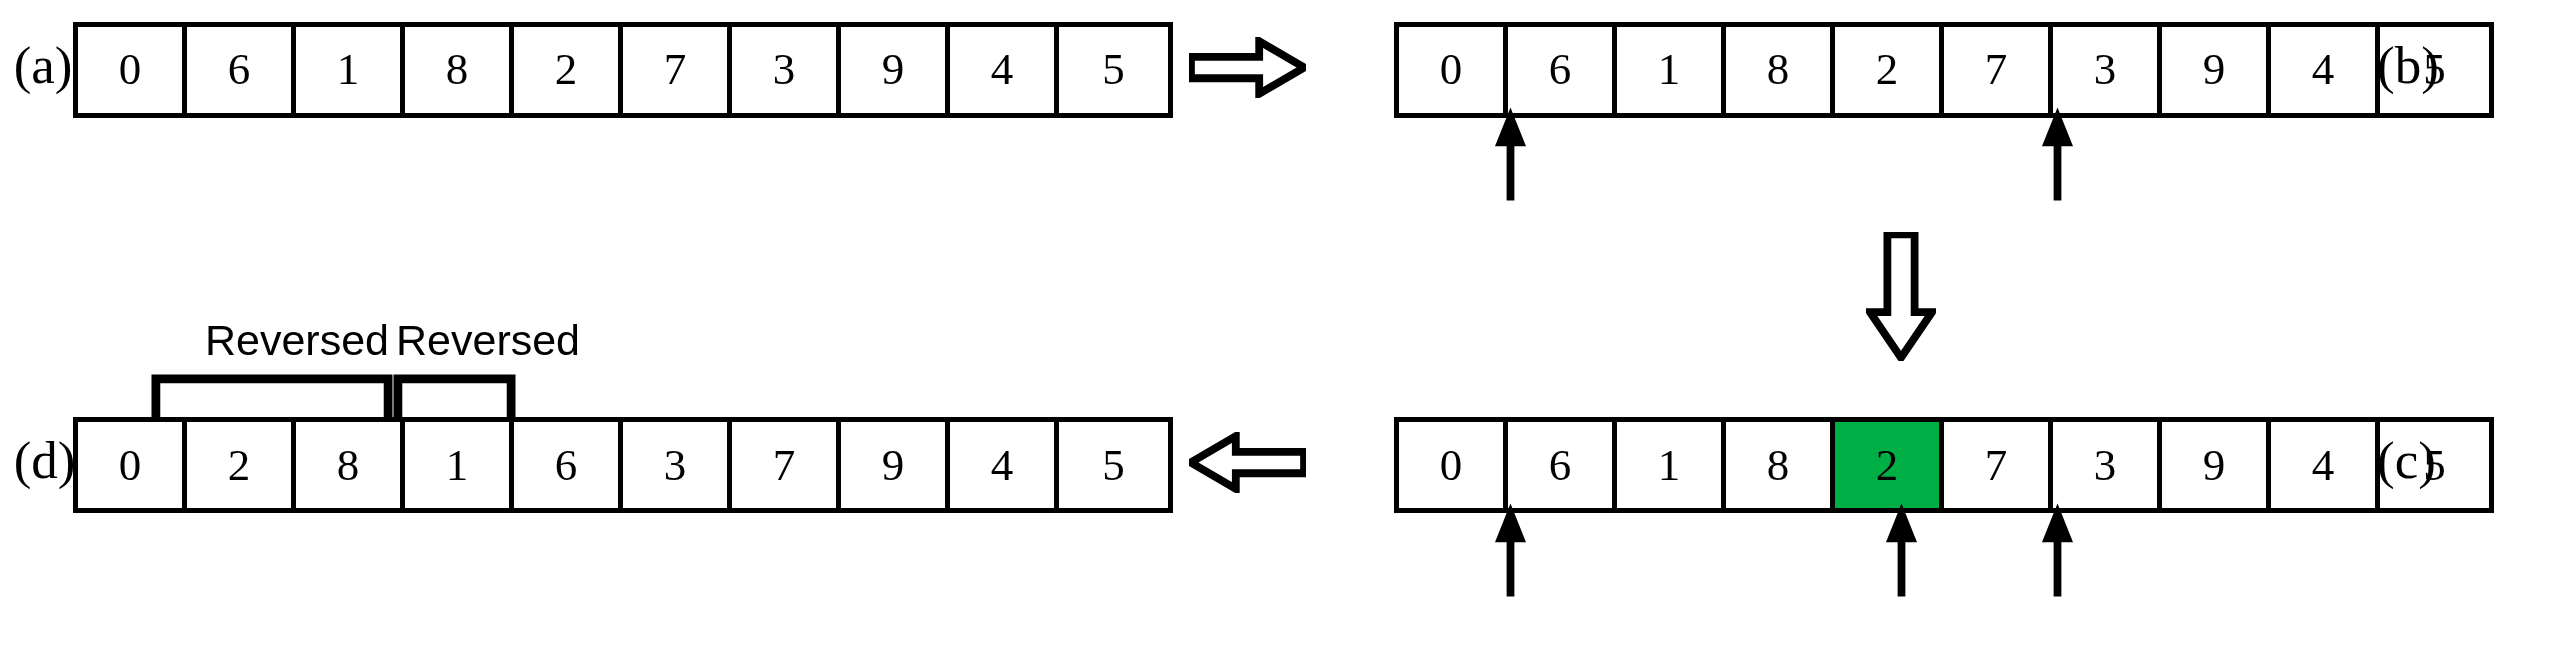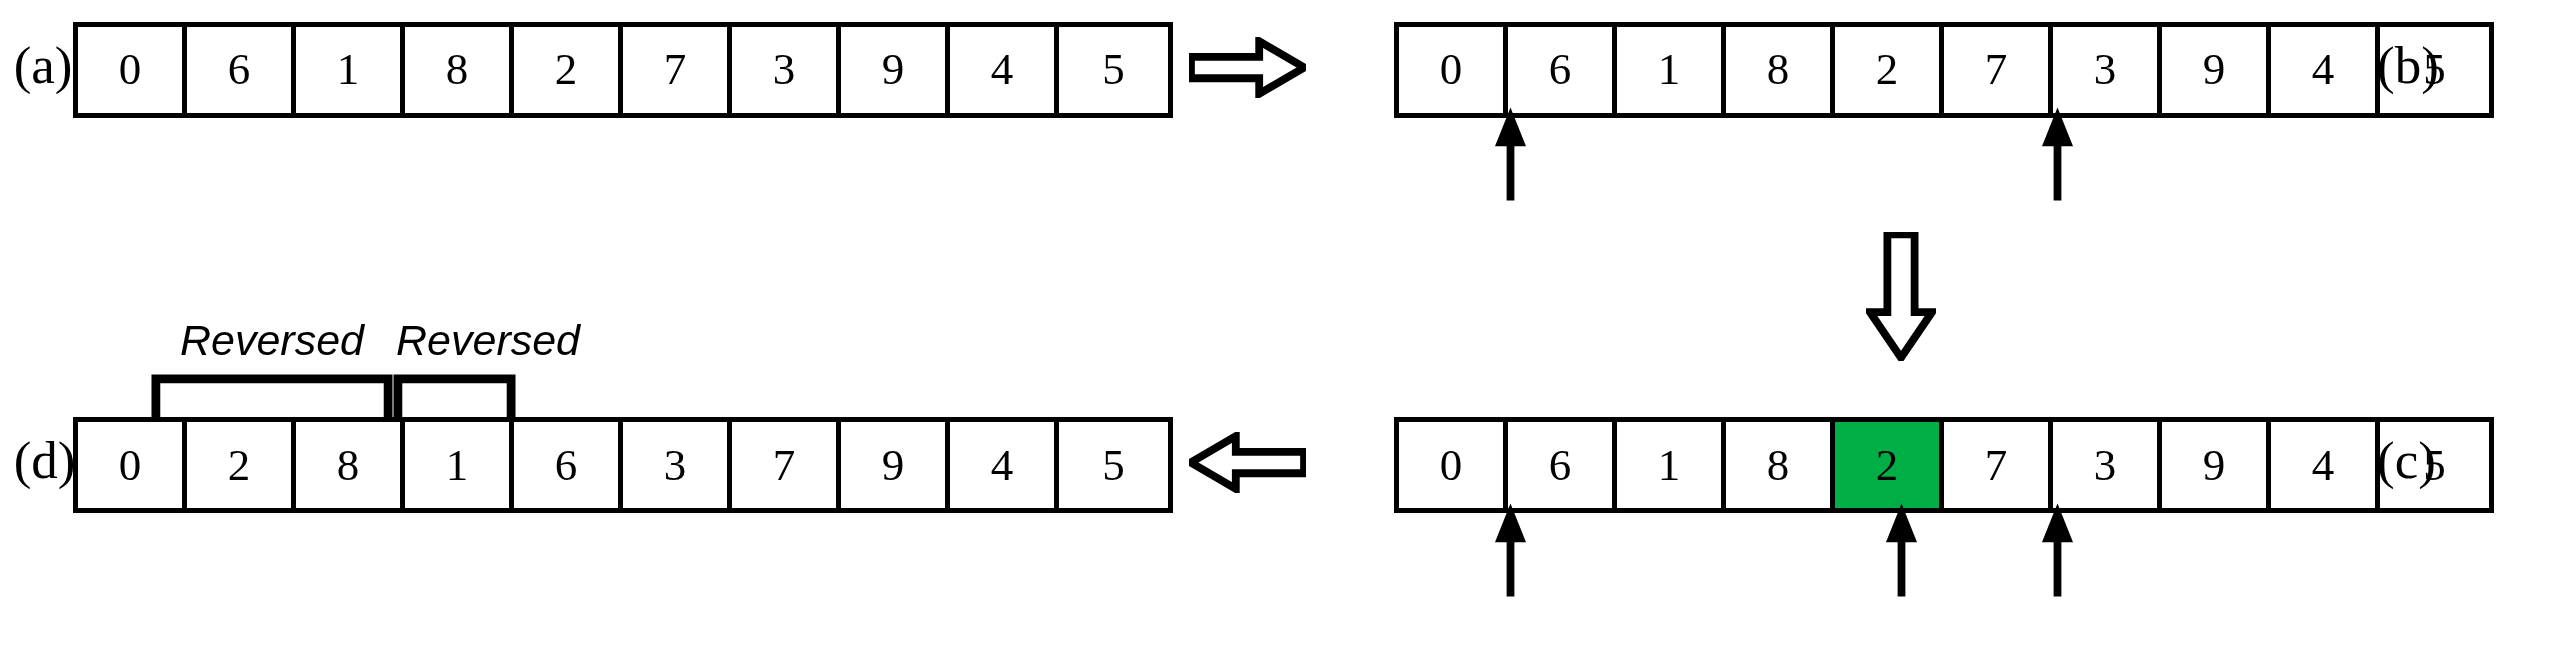--- a/index.html
+++ b/index.html
@@ -63,22 +63,21 @@
 
   
   .bracket { position: absolute; }
   .bracket-caption {
     position: absolute;
     font-family: "Liberation Sans", sans-serif;
     font-size: 43px;
     line-height: 1;
     color: #000000;
     white-space: nowrap;
-    text-align: center;
-    font-style: italic;
+    text-align: right;
   }
 </style>
 </head>
 <body>
 
 <div id="stage">
 
   <div class="panel-label" style="left:13.7px; top:39px;">(a)</div>
 
   <div class="array" style="left:73px; top:21.5px;">

